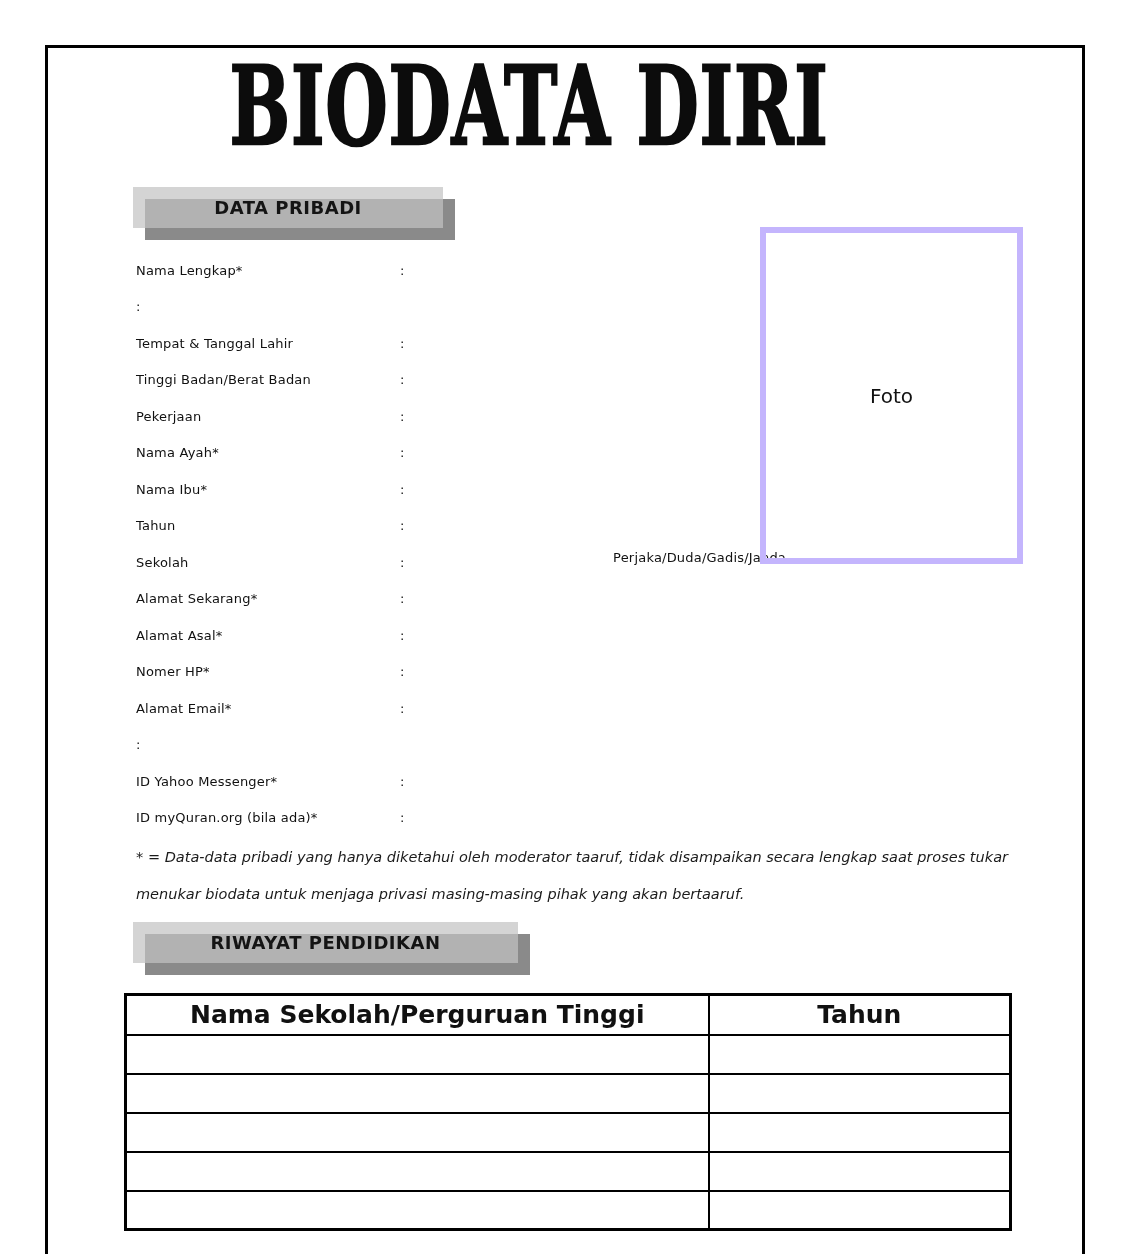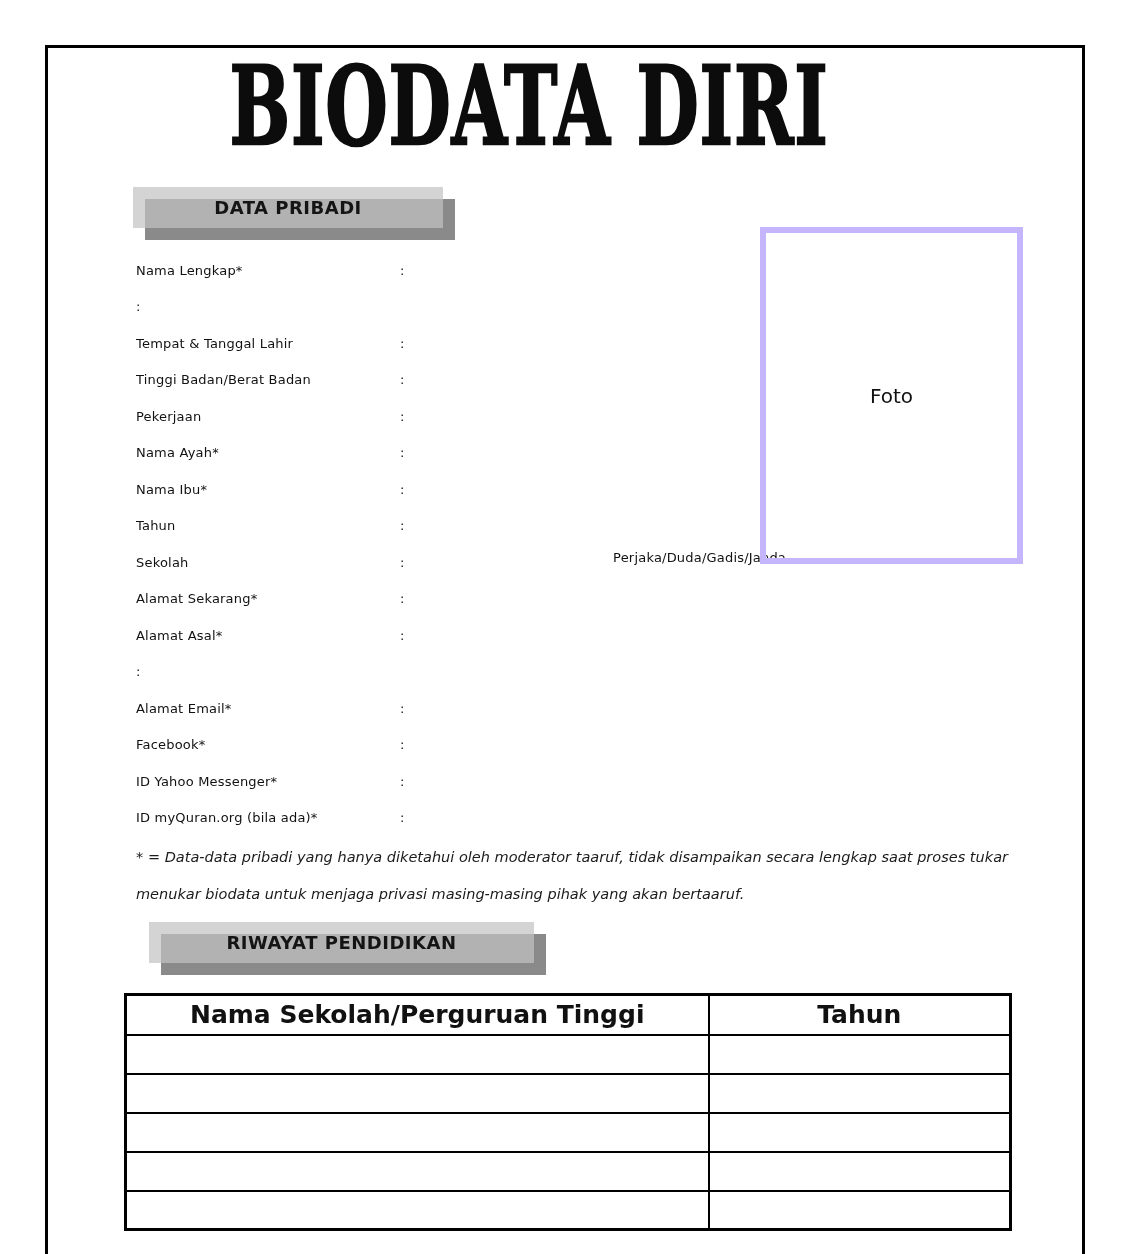--- a/index.html
+++ b/index.html
@@ -16,21 +16,21 @@
     -webkit-text-stroke:2px #0c0c0c; transform:scale(0.78,1.18); transform-origin:50% 0; }
 
   .sec-header { height:41px; }
   .sec-header .shadow { position:absolute; left:12px; top:12px; width:100%; height:100%;
     background:var(--header-shadow,#8a8a8a); }
   .sec-header .face { position:absolute; left:0; top:0; width:100%; height:100%;
     background:var(--header-face, rgba(194,194,194,0.71));
     display:flex; align-items:center; justify-content:center; }
   .sec-header .face span { font-size:18px; font-weight:bold; letter-spacing:0.5px; color:#141414; }
   .hdr-personal { left:133px; top:187px; width:310px; }
-  .hdr-education { left:133px; top:922px; width:385px;margin-left:16px; }
+  .hdr-education { left:133px; top:922px; width:385px; }
 
   .fields { left:136px; top:252px; width:650px; }
   .field-row { display:flex; align-items:center; height:36.5px; font-size:13px; letter-spacing:0.2px; }
   .field-label { width:264px; flex:0 0 264px; }
   .field-colon { width:14px; flex:0 0 14px; }
   .field-value { flex:1; min-height:24px;text-align:right; }
 
   .photo-box { left:760px; top:227px; width:263px; height:337px; border:6px solid #c4b5fd;
     display:flex; align-items:center; justify-content:center; font-size:20px; }
 
@@ -110,30 +110,30 @@
     <span class="field-label">Alamat Sekarang*</span>
     <span class="field-colon">:</span>
     <span class="field-value"></span>
   </div>
     <div class="field-row">
     <span class="field-label">Alamat Asal*</span>
     <span class="field-colon">:</span>
     <span class="field-value"></span>
   </div>
     <div class="field-row">
+    <span class="field-label">Nomer HP*</span>
     <span class="field-colon">:</span>
     <span class="field-value"></span>
   </div>
     <div class="field-row">
     <span class="field-label">Alamat Email*</span>
     <span class="field-colon">:</span>
     <span class="field-value"></span>
   </div>
     <div class="field-row">
-    <span class="field-label">Facebook*</span>
     <span class="field-colon">:</span>
     <span class="field-value"></span>
   </div>
     <div class="field-row">
     <span class="field-label">ID Yahoo Messenger*</span>
     <span class="field-colon">:</span>
     <span class="field-value"></span>
   </div>
     <div class="field-row">
     <span class="field-label">ID myQuran.org (bila ada)*</span>

